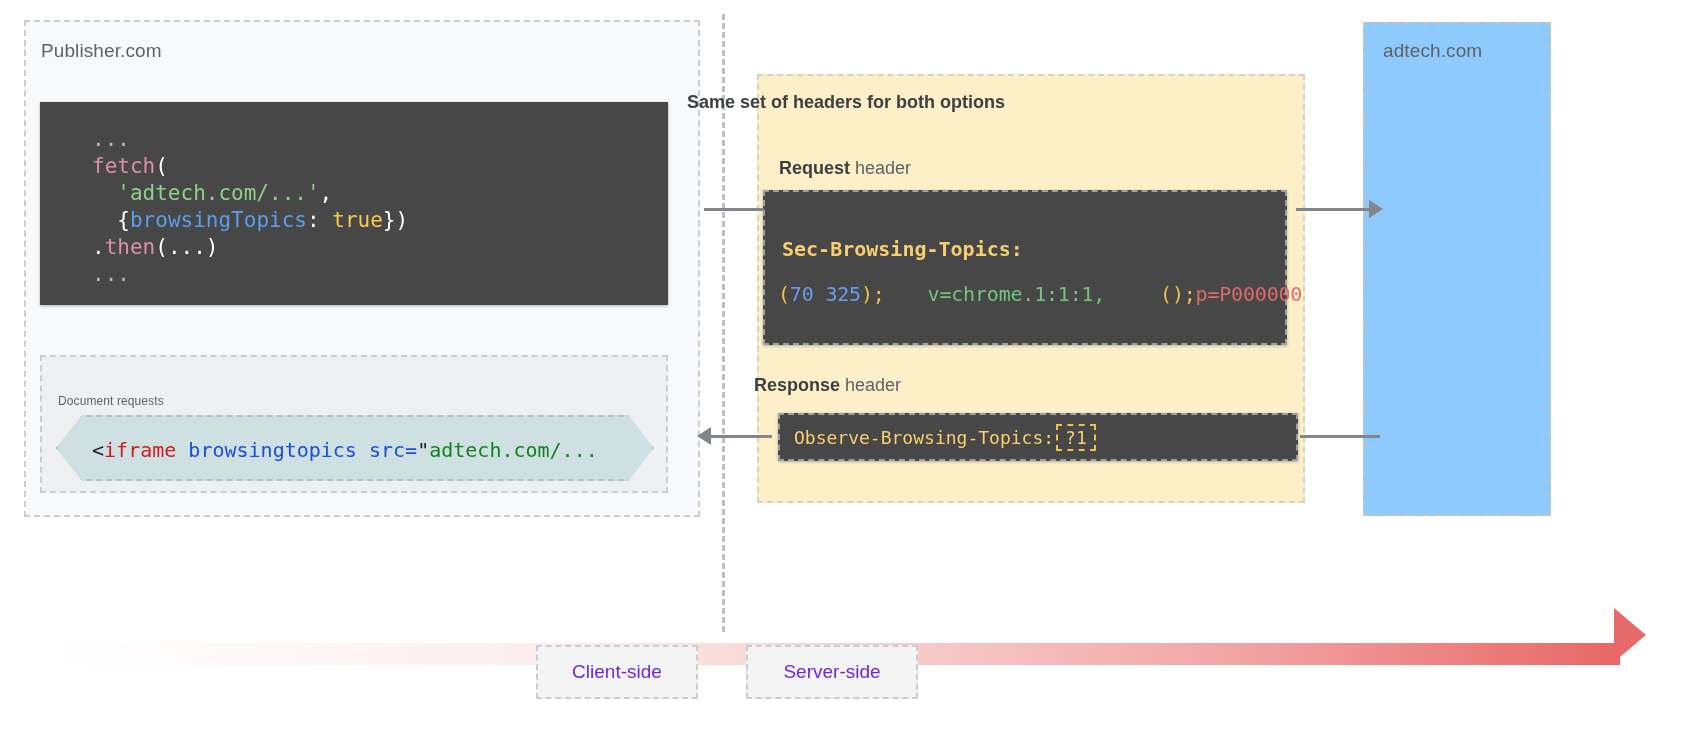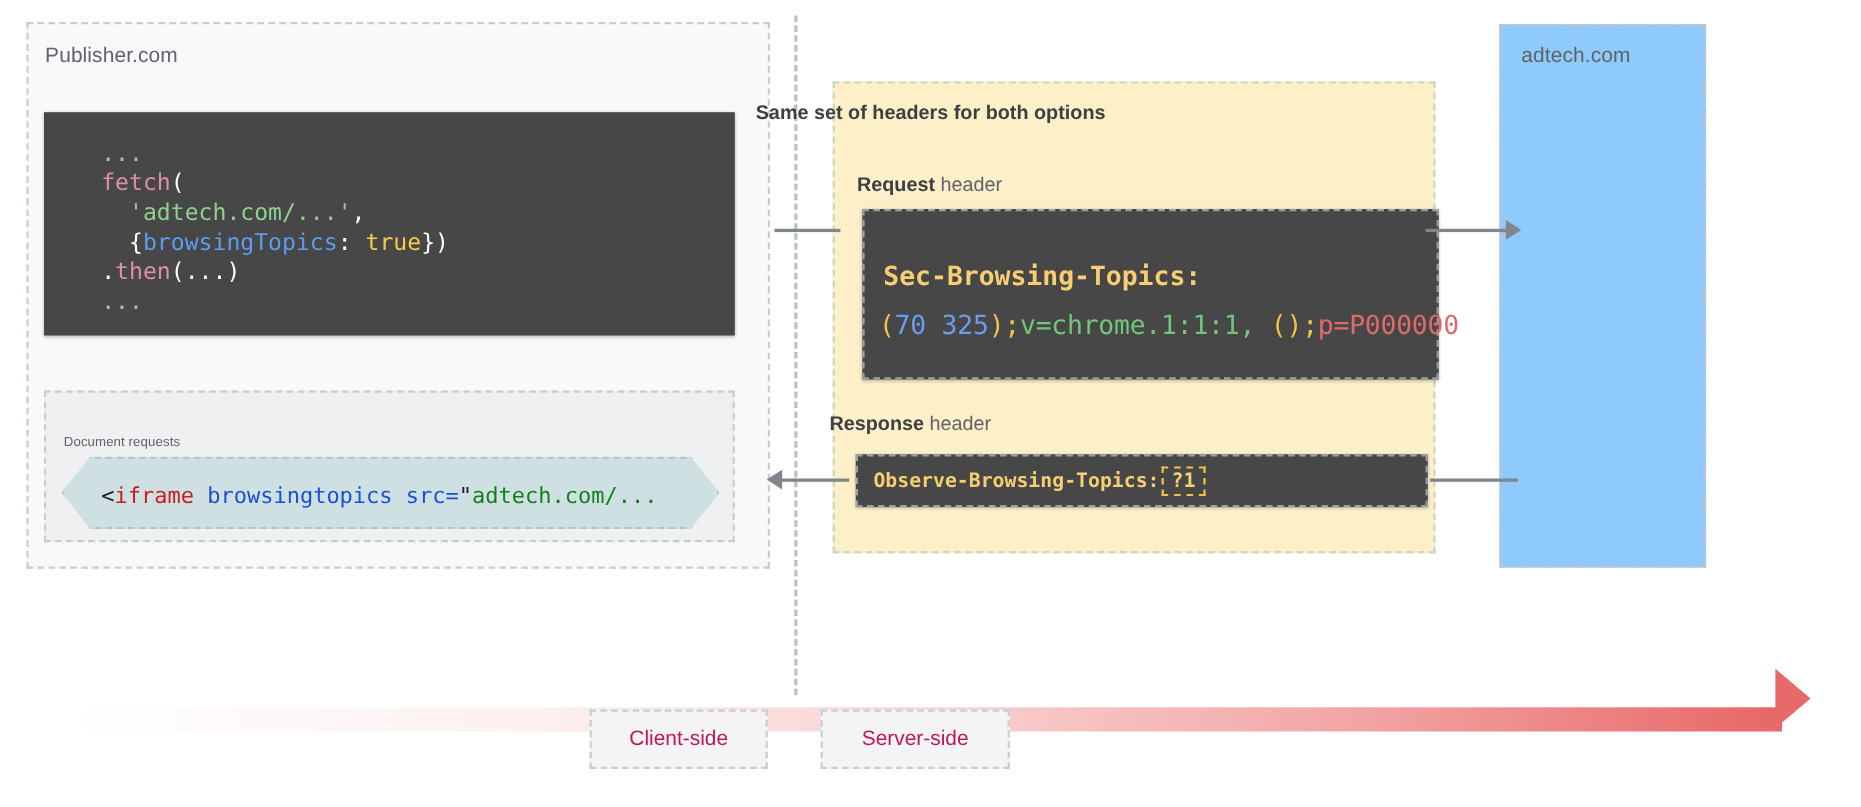--- a/index.html
+++ b/index.html
@@ -137,63 +137,63 @@
     color: #5f6368;
     white-space: pre;
   }
   .hdr-caption b { color: #3c4043; font-weight: bold; }
   .req-caption { left: 779px; top: 158px; }
   .res-caption { left: 754px; top: 375px; }
 
   
   .req-box {
     position: absolute;
-    left: 784px;
+    left: 763px;
     top: 190px;
     width: 524px;
     height: 155px;
     background: #464746;
     border: 2px dashed #9aa0a6;
     box-sizing: border-box;
     font-family: "DejaVu Sans Mono", monospace;
-    font-size: 24px;
+    font-size: 20px;
     white-space: pre;
     box-shadow: 0 1px 3px rgba(0,0,0,.25);
   }
   .req-name {
     position: absolute;
     left: 17px;
     top: 45px;
     color: #f7cf72;
     font-weight: bold;
   }
   .req-value {
     position: absolute;
     left: 13px;
     top: 90px;
     letter-spacing: -.2px;
   }
   .v-paren { color: #f0c24a; }
   .v-num   { color: #6a9cf0; }
-  .v-ver   { color: #74c47c; }
+  .v-ver   { color: #74c47c; margin-left: 43px; }
   .v-p     { color: #e06a6a; }
 
   
   .res-box {
     position: absolute;
     left: 778px;
     top: 413px;
     width: 520px;
     height: 48px;
     background: #464746;
     border: 2px dashed #9aa0a6;
     box-sizing: border-box;
     font-family: "DejaVu Sans Mono", monospace;
     font-size: 18px;
-    font-weight: bold;
+    font-weight: normal;
     white-space: pre;
     color: #f7cf72;
     box-shadow: 0 1px 3px rgba(0,0,0,.25);
     display: flex;
     align-items: center;
     padding-left: 14px;
   }
   .res-flag {
     display: inline-block;
     border: 2px dashed #f0c24a;
@@ -261,21 +261,21 @@
     border-left: 32px solid #e76a6a;
   }
   .side-chip {
     position: absolute;
     top: 645px;
     height: 54px;
     background: #f4f4f4;
     border: 2px dashed #c9cdd1;
     box-sizing: border-box;
     font-size: 19px;
-    color: #be185d;
+    color: #6d28d9;
     display: flex;
     align-items: center;
     justify-content: center;
   }
   .chip-client { left: 536px; width: 162px; }
   .chip-server { left: 746px; width: 172px; }
 </style>
 </head>
 <body>
 

